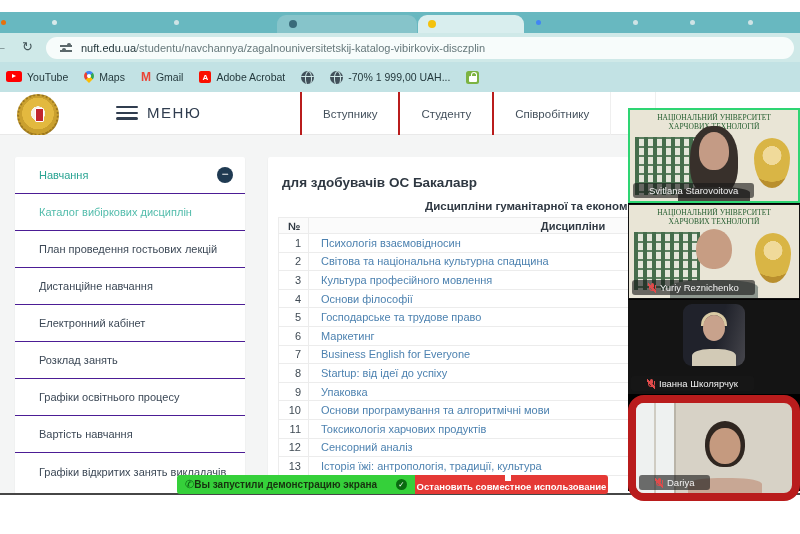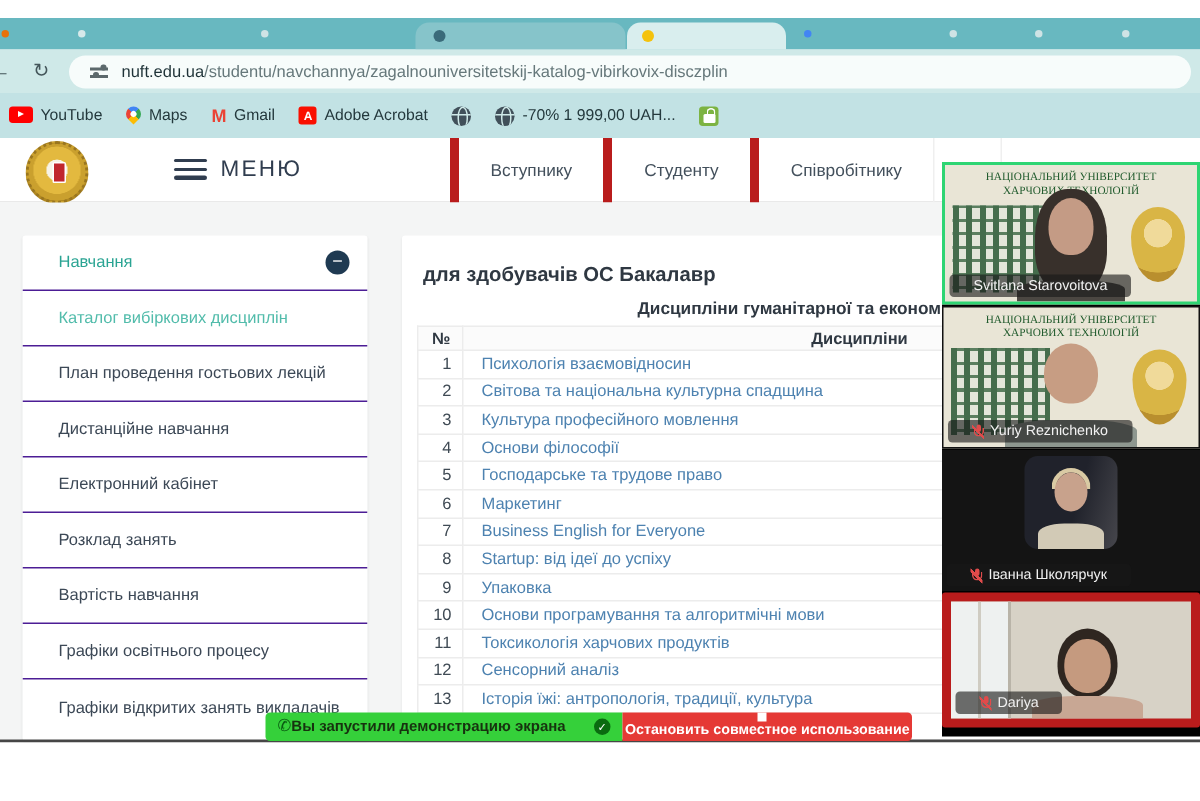--- a/index.html
+++ b/index.html
@@ -44,21 +44,21 @@
   
   .siteheader{left:0;top:92px;width:800px;height:43px;background:#fff;border-bottom:1px solid #e9e9e9;}
   .logo{position:absolute;left:17px;top:2px;width:42px;height:42px;border-radius:50%;
         background:radial-gradient(circle at 50% 46%,#f7f3e6 0 25%,#e3b93f 26% 56%,#caa02e 57% 72%,#b08822 73% 100%);
         border:2px dotted #9a761f;}
   .logo::after{content:"";position:absolute;left:16px;top:12px;width:7px;height:12px;background:#c1272d;border:1.5px solid #fff;border-radius:1px;}
   .burger{position:absolute;left:116px;top:14px;width:22px;height:14px;cursor:pointer;}
   .burger span{display:block;width:22px;height:2.4px;background:#303d4f;border-radius:2px;margin-bottom:3.2px;}
   .menu-label{position:absolute;left:147px;top:12px;font-size:15px;letter-spacing:1.5px;color:#303d4f;}
   .mainnav{position:absolute;left:300px;top:0;height:43px;display:flex;align-items:stretch;}
-  .nav-item{display:flex;align-items:center;padding:0 21px;border-left:6px solid #b91c1c;
+  .nav-item{display:flex;align-items:center;padding:0 21px;border-left:2px solid #b91c1c;
             font-size:11.5px;color:#43505c;white-space:nowrap;cursor:pointer;}
   .nav-ico{display:flex;align-items:center;padding:0 16px;border-left:1px solid #efefef;color:#55606b;font-size:13px;cursor:pointer;}
   .ic-cal{width:11px;height:12px;border:1.5px solid #5a656f;border-radius:2px;position:relative;}
   .ic-cal::before{content:"";position:absolute;left:0;top:1.5px;width:8px;height:2px;background:#5a656f;}
 
   
   .contentbg{left:0;top:135px;width:800px;height:359px;background:#f4f5f5;}
   .sidecard{left:15px;top:157px;width:230px;height:337px;background:#fff;border-radius:2px;
             box-shadow:0 1px 2px rgba(0,0,0,.07);overflow:hidden;}
   .si{display:flex;align-items:center;height:37px;padding:0 12px 0 24px;border-bottom:1px solid #4c1d95;
@@ -93,21 +93,21 @@
   .bar-red-text{font-size:9.5px;font-weight:bold;color:#fff;white-space:nowrap;}
   .bottom-line{left:0;top:493px;width:800px;height:2px;background:#464646;z-index:10;}
   .bottom-strip{left:0;top:495px;width:800px;height:39px;background:#fff;z-index:11;}
 
   
   .meeting{left:628px;top:108px;width:172px;height:383px;background:#000;z-index:50;}
   .tile{position:absolute;left:0;width:172px;overflow:hidden;cursor:pointer;}
   .t1{top:0;height:95px;border:2px solid #2ed573;background:#e9e5d6;}
   .t2{top:96px;height:95px;background:#e9e5d6;border:1px solid #111;}
   .t3{top:192px;height:94px;background:#141414;}
-  .t4{top:287px;height:90px;background:#d7d2c6;border:6px solid #b91c1c;border-radius:2px;}
+  .t4{top:287px;height:106px;background:#d7d2c6;border:8px solid #b91c1c;border-radius:16px;}
   .vbg-text{position:absolute;left:0;top:3px;width:100%;text-align:center;
             font-family:"Liberation Serif",serif;font-weight:normal;font-size:7.5px;line-height:1.25;color:#215b2d;}
   .building{position:absolute;left:5px;top:27px;width:66px;height:58px;background:#e3e6da;
             background-image:repeating-linear-gradient(90deg,#456d4c 0 4px,transparent 4px 9px),
                              repeating-linear-gradient(#5b7f60 0 2px,transparent 2px 9px);}
   .emblem{position:absolute;right:8px;top:28px;width:36px;height:50px;
           background:radial-gradient(circle at 50% 35%,#f0da9a 0 25%,#d9b545 26% 70%,#b98f2e 71% 100%);
           border-radius:50% 50% 50% 50%/40% 40% 60% 60%;}
   .hair,.head,.bodyx,.phones{position:absolute;left:50%;transform:translateX(-50%);}
   .p1 .hair{top:16px;width:48px;height:70px;background:#38302b;border-radius:45% 45% 40% 40%;}
@@ -227,24 +227,24 @@
     <div class="si">
       <span>Дистанційне навчання</span>
     </div>
     <div class="si">
       <span>Електронний кабінет</span>
     </div>
     <div class="si">
       <span>Розклад занять</span>
     </div>
     <div class="si">
+      <span>Графіки освітнього процесу</span>
+    </div>
+    <div class="si">
       <span>Вартість навчання</span>
-    </div>
-    <div class="si">
-      <span>Графіки освітнього процесу</span>
     </div>
     <div class="si" style="border-bottom:none;">
       <span>Графіки відкритих занять викладачів</span>
     </div>
   </div>
 
   <div class="abs maincard">
     <div class="pg-title">для здобувачів ОС Бакалавр</div>
     <div class="tbl-title">Дисципліни гуманітарної та економічної</div>
     <table class="tbl">

